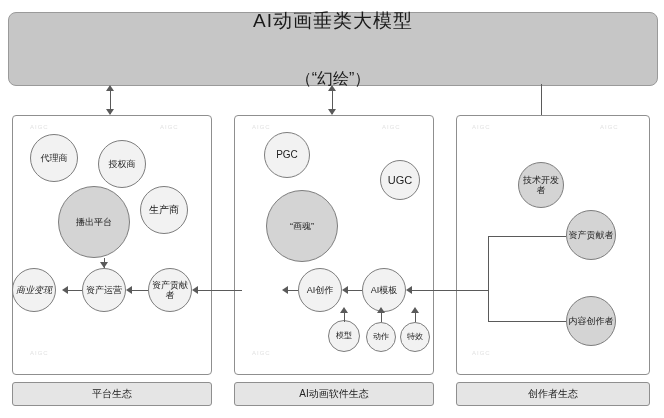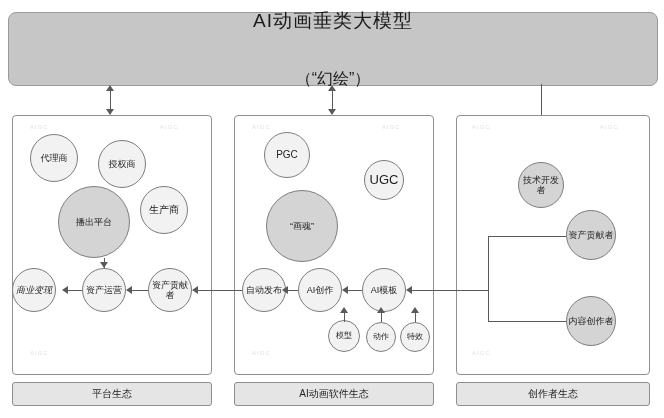--- a/index.html
+++ b/index.html
@@ -174,31 +174,28 @@
   <div class="abs conn h-line" style="left:68px; top:290px; width:14px;"></div>
   <div class="abs arrow arrow-left" style="left:62px; top:286px;"></div>
 
   <div class="abs conn v-line" style="left:104px; top:258px; height:10px;"></div>
   <div class="abs arrow arrow-down" style="left:100px; top:262px;"></div>
 
   <div class="abs node light" style="left:264px; top:132px; width:46px; height:46px; font-size:10px;">
     <span>PGC</span>
   </div>
 
-  <div class="abs node light" style="left:364px; top:160px; width:40px; height:40px; font-size:13px;">
+  <div class="abs node light" style="left:380px; top:160px; width:40px; height:40px; font-size:11px;">
     <span>UGC</span>
   </div>
 
   <div class="abs node mid" style="left:266px; top:190px; width:72px; height:72px; font-size:9px;">
     <span>“画魂”</span>
   </div>
 
-  <div class="abs node light" style="left:242px; top:268px; width:44px; height:44px; font-size:9px;">
-    <span>自动发布</span>
-  </div>
 
   <div class="abs node light" style="left:298px; top:268px; width:44px; height:44px; font-size:9px;">
     <span>AI创作</span>
   </div>
 
   <div class="abs node light" style="left:362px; top:268px; width:44px; height:44px; font-size:9px;">
     <span>AI模板</span>
   </div>
 
   <div class="abs node light" style="left:328px; top:320px; width:32px; height:32px; font-size:8px;">

